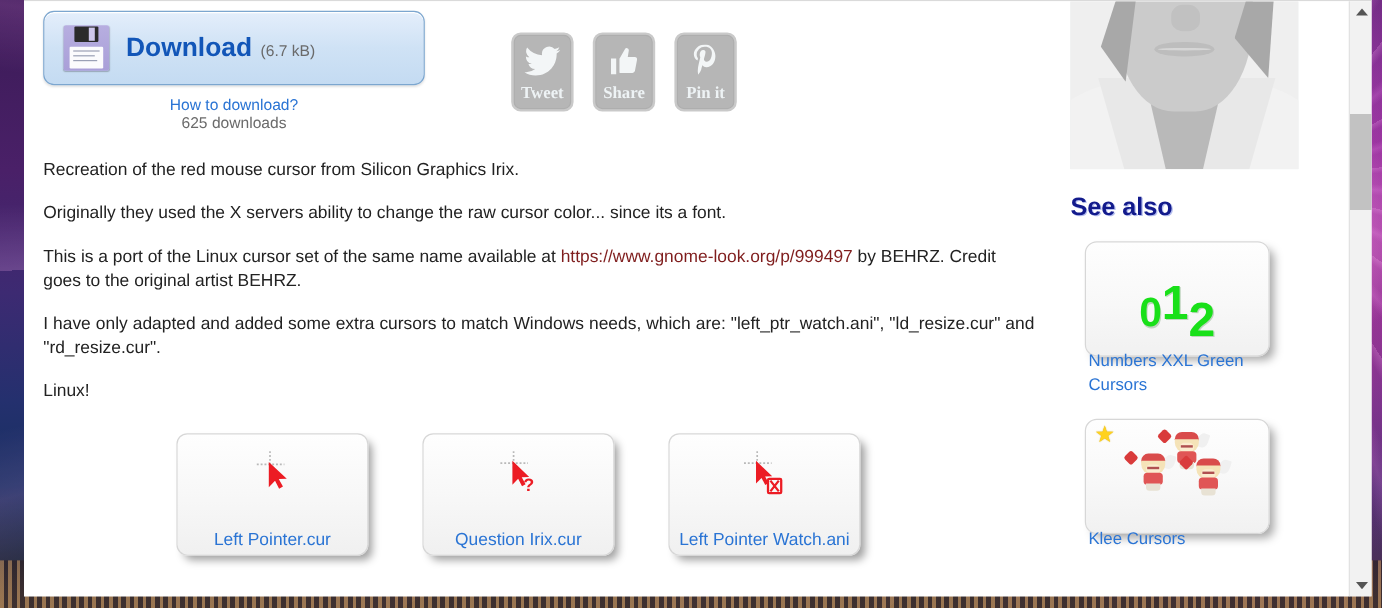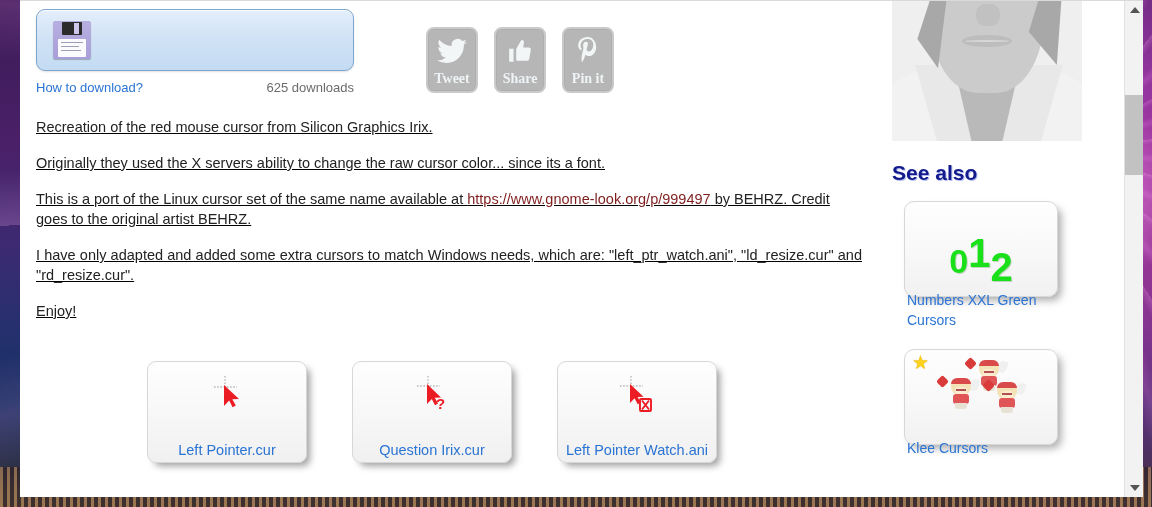--- a/index.html
+++ b/index.html
@@ -135,22 +135,22 @@
   .floppy-icon .label i:nth-child(2){ width:80%; }
   .floppy-icon .label i:nth-child(3){ width:90%; }
 
   .dl-text { display:flex; align-items:baseline; gap:7px; }
   #download-label {
     font-size: 22px; font-weight: bold; color: #1256b8;
   }
   #download-size { font-size: 13px; color: #6a6a6a; }
 
   .download-meta {
-    display:flex; justify-content:space-between; align-items:center;
-    width: 318px; margin-top: 9px; font-size: 13px;
+    display:flex; justify-content:flex-end; align-items:center;
+    width: 318px; margin-top: 9px; font-size: 13px; flex-direction: column;
   }
   #how-to-download { color:#2a74d4; text-decoration:none; cursor:pointer; }
   #downloads-count { color:#6b6b6b; }
 
   
   .social-row { display:flex; gap:16px; padding-top: 18px; }
   .social-btn {
     width: 52px; height: 66px;
     border-radius: 8px;
     background: #b6b6b6;
@@ -163,21 +163,21 @@
   }
   .social-btn .glyph { flex:1; display:flex; align-items:center; justify-content:center; }
   .social-btn .glyph svg { fill:#f3f6f7; }
   .social-btn .cap {
     font-size: 14px; font-weight: bold; color:#eef3f5;
     font-family:"Liberation Serif", serif;
     line-height: 1;
   }
 
   
-  #description { margin-top: 22px; width: 826px; text-decoration: underline; }
+  #description { margin-top: 22px; width: 826px; }
   #description p {
     font-size: 14.5px;
     color: #222;
     line-height: 1.38;
     margin-bottom: 16px;
   }
   #description p.justified { text-align: justify; }
   #description a {
     color:#7f1d1d; text-decoration:none; cursor:pointer;
   }
@@ -390,20 +390,24 @@
               <a id="download-button" href="#">
                 <span class="floppy-icon">
                   <span class="body"></span>
                   <span class="shutter"></span>
                   <span class="label">
                       <i></i>
                       <i></i>
                       <i></i>
                     </span>
                 </span>
+                <span class="dl-text">
+                  <span id="download-label">Download</span>
+                  <span id="download-size">(6.7 kB)</span>
+                </span>
               </a>
 
               <div class="download-meta">
                 <a id="how-to-download" href="#">How to download?</a>
                 <span id="downloads-count">625 downloads</span>
               </div>
             </div>
 
             <div class="social-row">
 
@@ -435,21 +439,21 @@
               </div>
 
             </div>
           </div>
 
           <div id="description">
             <p>Recreation of the red mouse cursor from Silicon Graphics Irix.</p>
             <p>Originally they used the X servers ability to change the raw cursor color... since its a font.</p>
             <p><span>This is a port of the Linux cursor set of the same name available at </span><a href="#">https://www.gnome-look.org/p/999497</a><span> by BEHRZ. Credit goes to the original artist BEHRZ.</span></p>
             <p class="justified">I have only adapted and added some extra cursors to match Windows needs, which are: "left_ptr_watch.ani", "ld_resize.cur" and "rd_resize.cur".</p>
-            <p>Enjoy!</p>
+            <p>Linux!</p>
           </div>
         </div>
 
         <div id="previews">
 
           <div class="preview-card">
             <span class="cursor-art">
               <svg class="cur" viewBox="0 0 60 48" aria-hidden="true">
                 <g stroke="#b9b9b9" stroke-width="1.4" stroke-dasharray="1.6 1.6">
                   <line x1="28" y1="4" x2="28" y2="22"></line>

